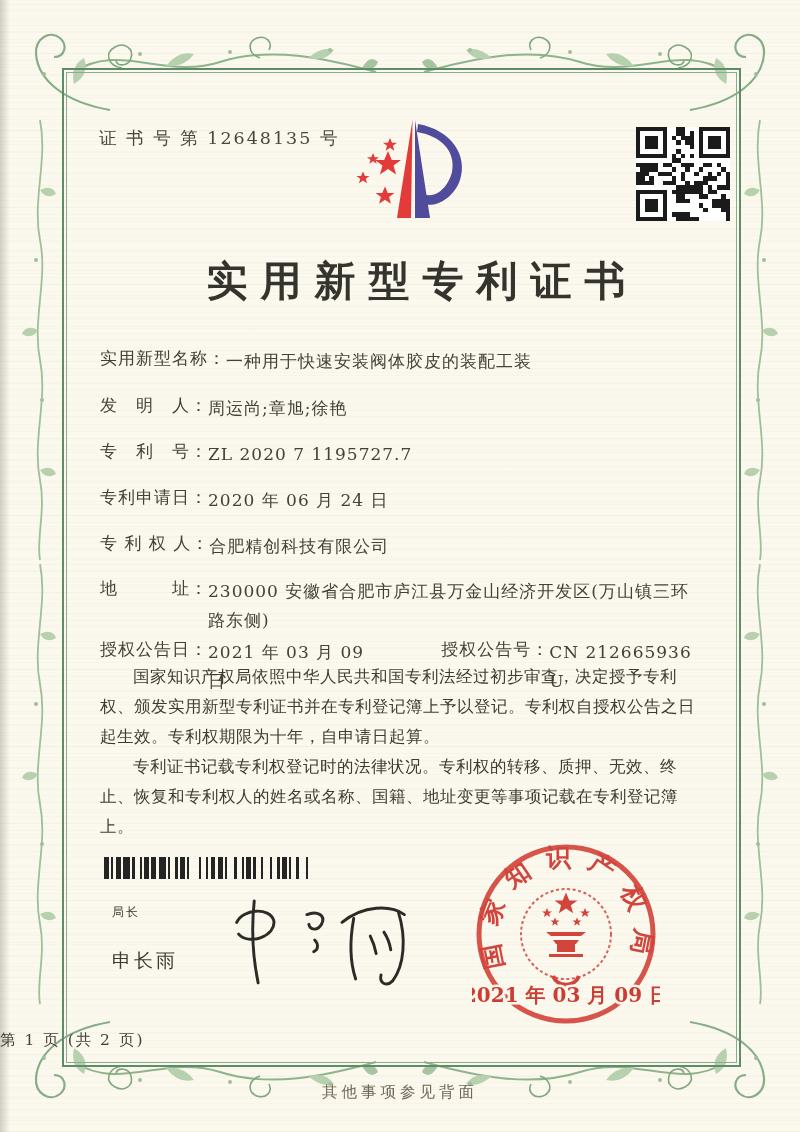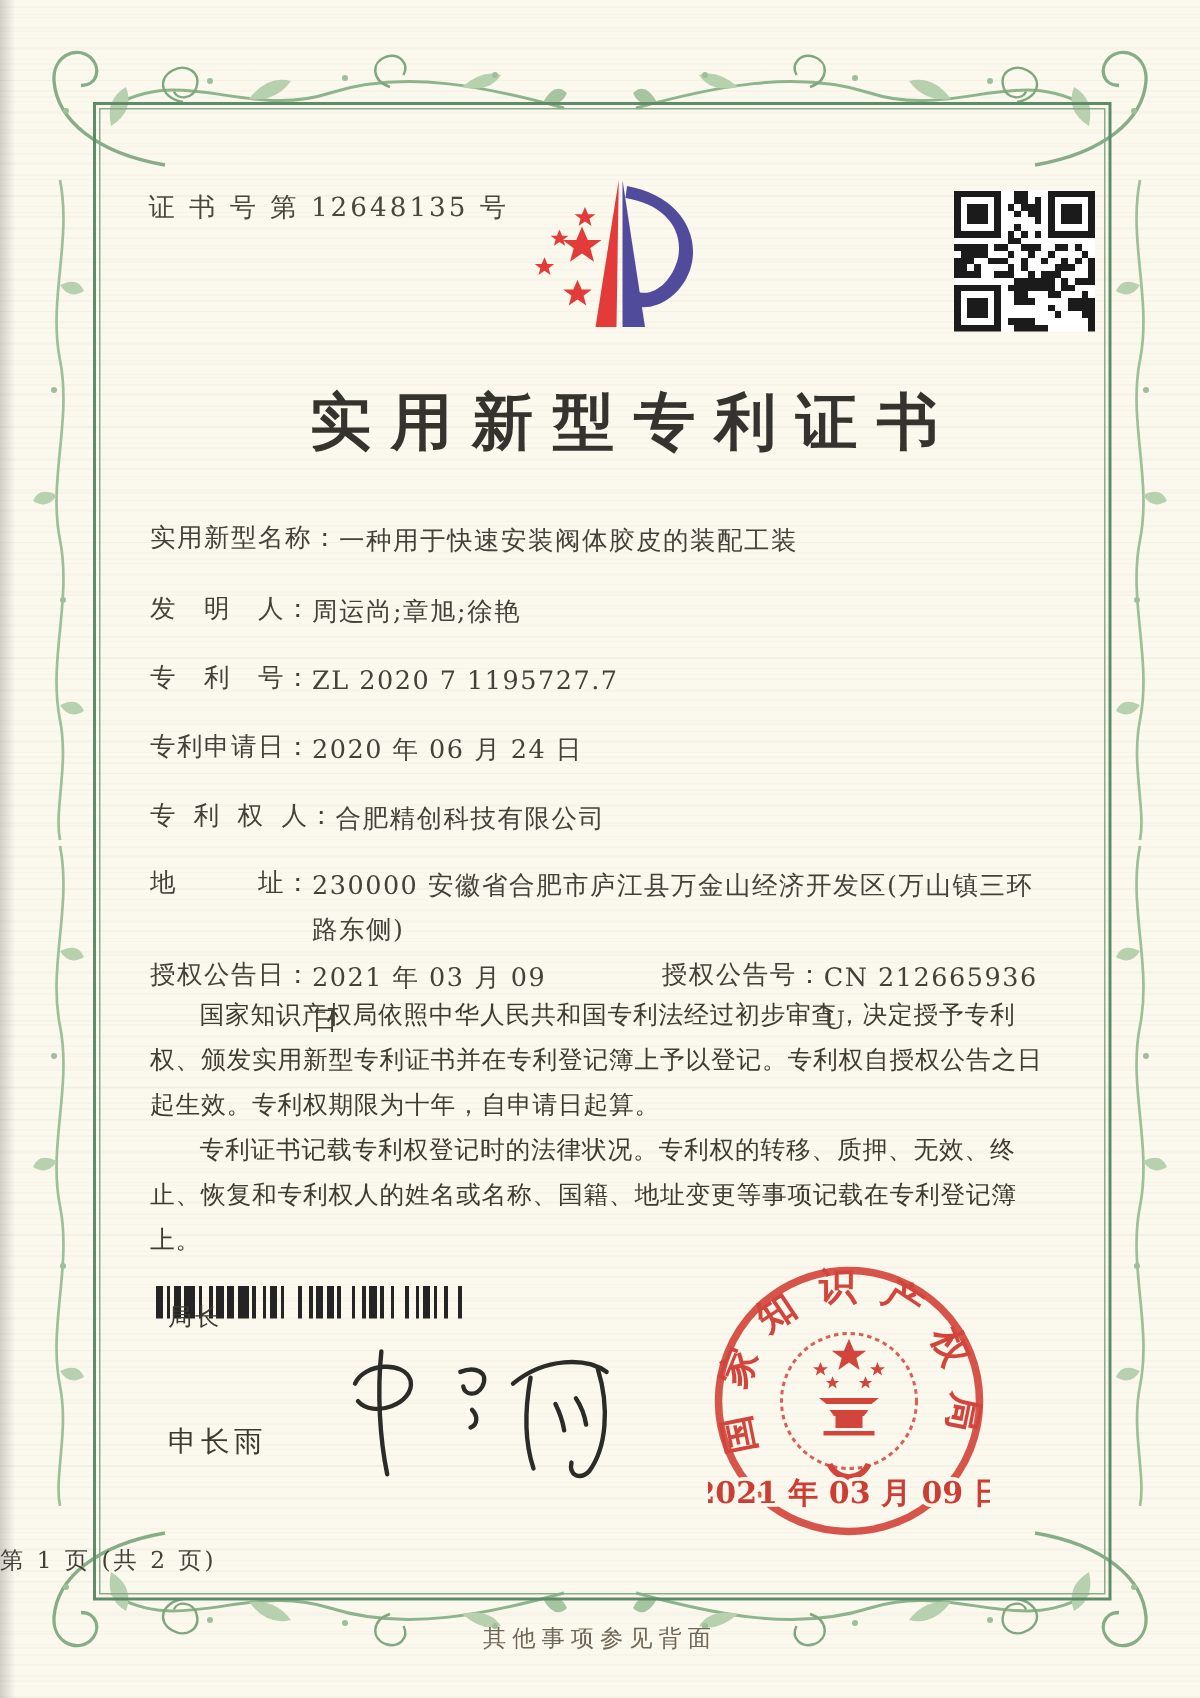--- a/index.html
+++ b/index.html
@@ -18,29 +18,29 @@
   .frame{position:absolute;left:62px;top:68px;width:675px;height:995px;
     border:2.5px solid #5e8b68;}
   .frame::after{content:"";position:absolute;inset:2px;border:1px solid #8aab8e;}
   .cert-no{position:absolute;left:99px;top:126px;font-size:17.5px;letter-spacing:2px;color:#4a463d;}
   .logo{position:absolute;left:340px;top:108px;}
   .qr{position:absolute;left:636px;top:127px;background:#fff;}
   .title{position:absolute;left:0;top:238px;width:800px;margin:16px;text-align:center;
     font-size:41px;font-weight:600;letter-spacing:13px;text-indent:13px;color:#34332d;}
   .row{position:absolute;left:100px;width:604px;font-size:17px;letter-spacing:1px;
     color:#45413a;display:flex;align-items:flex-start;}
-  .row .lbl{flex:none;white-space:pre;font-family:Liberation Mono, monospace;}
+  .row .lbl{flex:none;white-space:pre;}
   .row .val{line-height:1.7;}
   .row .val.addr{max-width:548px;}
   .gap2{margin-left:63px;}
   .paras{position:absolute;left:100px;top:662px;width:602px;font-size:16.5px;
     line-height:1.82;color:#403b31;letter-spacing:0.5px;}
   .paras p{margin:0;text-indent:2em;}
   .barcode{position:absolute;left:100px;top:857px;}
-  .signoff-title{position:absolute;left:112px;top:868px;font-size:16px;letter-spacing:2px;color:#3c3931;}
+  .signoff-title{position:absolute;left:112px;top:904px;font-size:12px;letter-spacing:2px;color:#3c3931;}
   .signoff-name{position:absolute;left:112px;top:948px;font-size:19px;letter-spacing:3px;color:#3c3931;}
   .signature{position:absolute;left:225px;top:888px;}
   .seal{position:absolute;left:472px;top:840px;}
   .page-info{position:absolute;left:0;top:1030px;width:800px;text-align:left;
     font-size:15.5px;letter-spacing:2px;color:#43403a;}
   .back-note{position:absolute;left:0;top:1082px;width:800px;text-align:center;
     font-size:15.5px;letter-spacing:4px;color:#6f6656;}
 </style>
 </head>
 <body>

